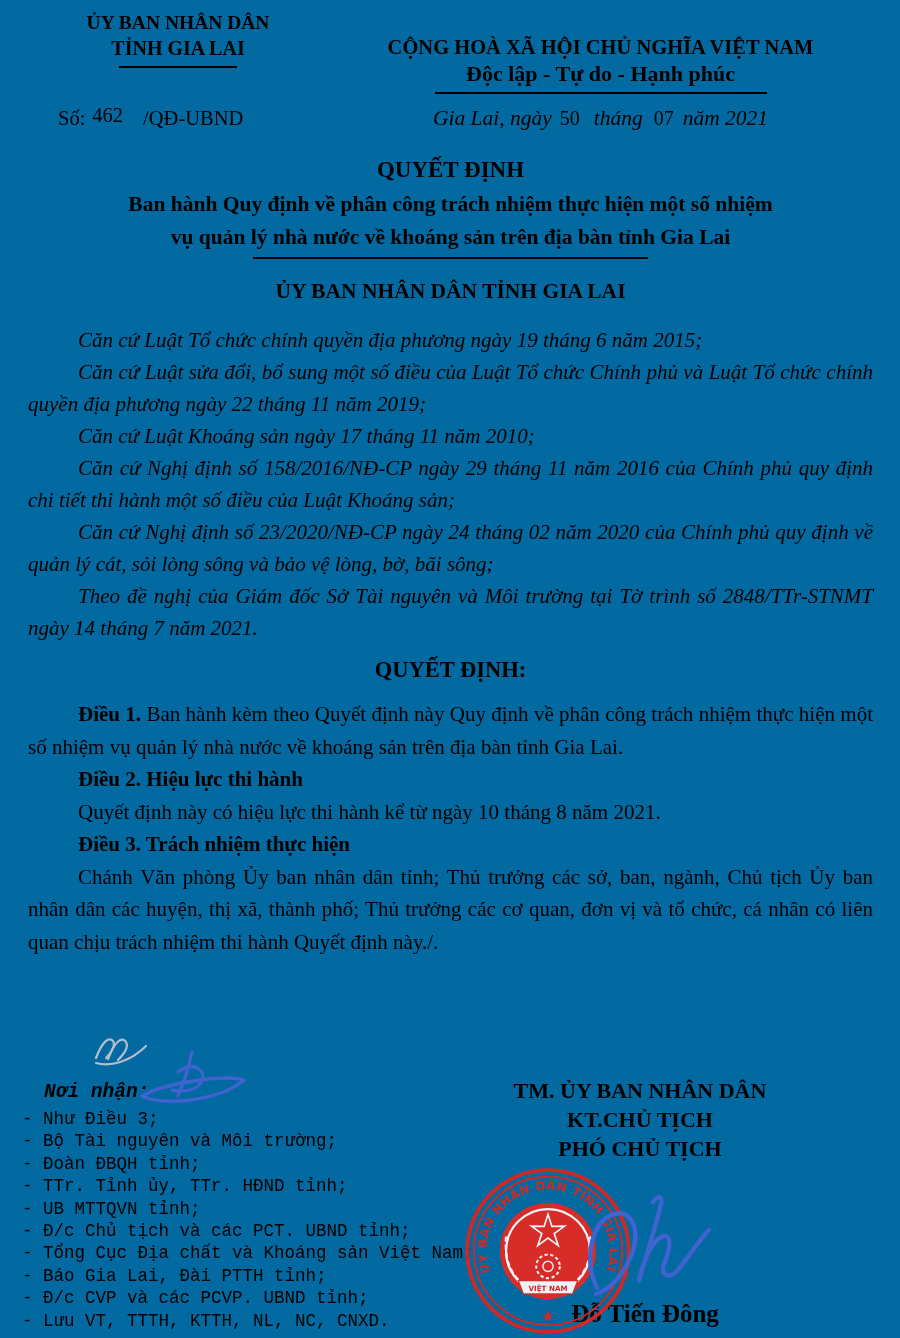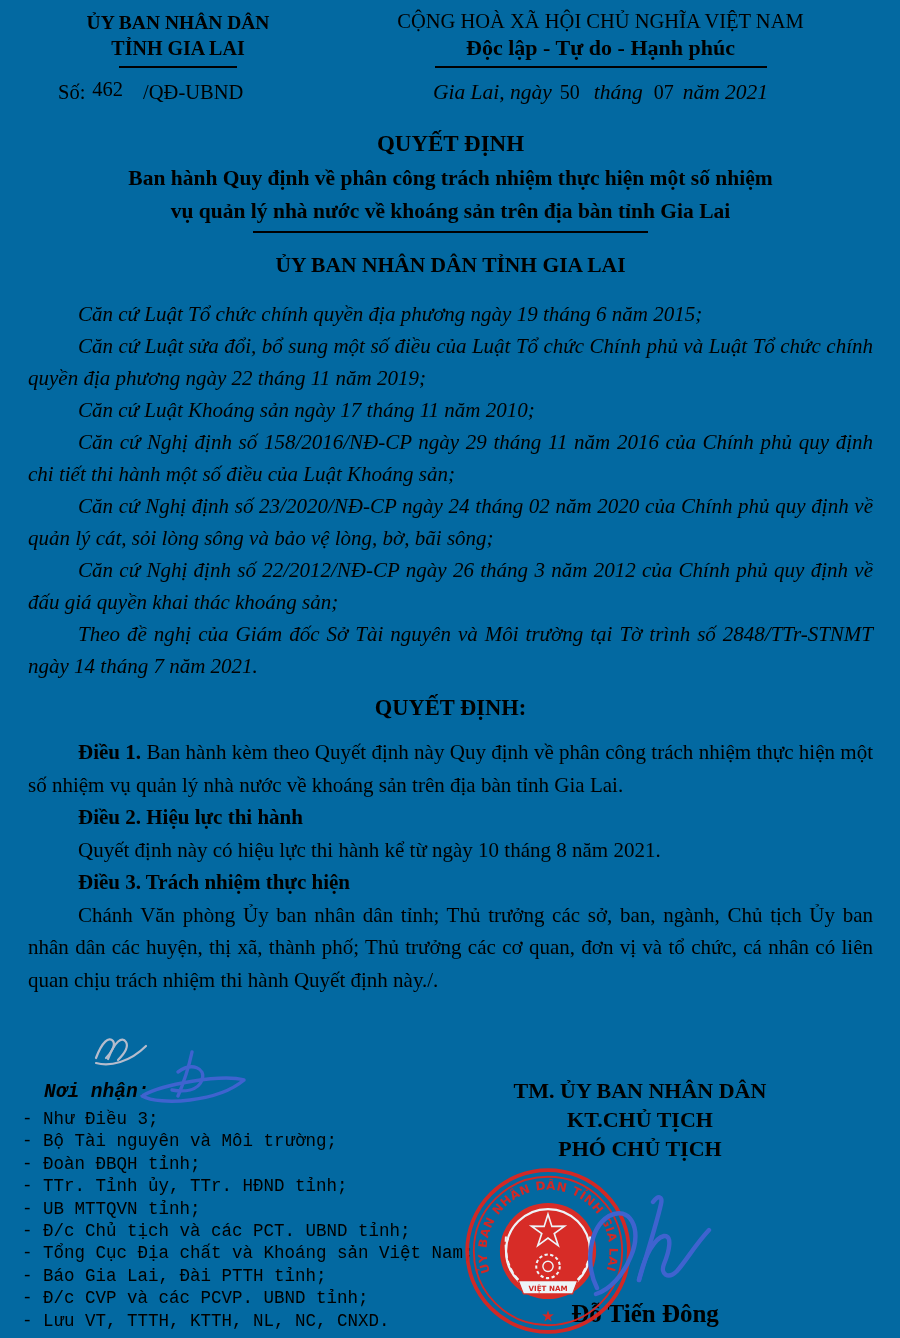--- a/index.html
+++ b/index.html
@@ -15,21 +15,21 @@
   }
   .content { padding:8px 27px 0 28px; }
 
   
   .hdr-row { display:flex; }
   .hdr-left { width:300px; text-align:center; padding-top:2px; }
   .hdr-right { flex:1; text-align:center; }
   .issuer-1 { font-weight:bold; font-size:19.5px; line-height:25px; }
   .issuer-2 { font-weight:bold; font-size:20px; line-height:26px; }
   .rule-left { width:118px; border-top:2px solid #000; margin:5px auto 0; }
-  .motto-1 { font-weight:normal; font-size:20.5px; line-height:26px; }
+  .motto-1 { font-weight:bold; font-size:20.5px; line-height:26px;margin-top:26px; }
   .motto-2 { font-weight:bold; font-size:22px; line-height:28px; }
   .rule-right { width:332px; border-top:2px solid #000; margin:4px auto 0; }
 
   .numdate-row { display:flex; margin-top:12px; align-items:baseline; }
   .num-cell { width:300px; font-size:20.5px; padding-left:30px; }
   .num-val { position:relative; top:-3px; margin:0 20px 0 7px; }
   .date-cell { flex:1; text-align:center; font-style:italic; font-size:21.5px; }
   .upright { font-style:normal; font-size:20px; }
   .date-cell .d-day { margin:0 14px 0 8px; }
   .date-cell .d-month { margin:0 9px 0 11px; }
@@ -112,21 +112,20 @@
     </div>
     <div class="rule-subject"></div>
     <div class="authority">ỦY BAN NHÂN DÂN TỈNH GIA LAI</div>
 
     <div class="recitals">
       <p>Căn cứ Luật Tổ chức chính quyền địa phương ngày 19 tháng 6 năm 2015;</p>
       <p>Căn cứ Luật sửa đổi, bổ sung một số điều của Luật Tổ chức Chính phủ và Luật Tổ chức chính quyền địa phương ngày 22 tháng 11 năm 2019;</p>
       <p>Căn cứ Luật Khoáng sản ngày 17 tháng 11 năm 2010;</p>
       <p>Căn cứ Nghị định số 158/2016/NĐ-CP ngày 29 tháng 11 năm 2016 của Chính phủ quy định chi tiết thi hành một số điều của Luật Khoáng sản;</p>
       <p>Căn cứ Nghị định số 23/2020/NĐ-CP ngày 24 tháng 02 năm 2020 của Chính phủ quy định về quản lý cát, sỏi lòng sông và bảo vệ lòng, bờ, bãi sông;</p>
-      <p>Căn cứ Nghị định số 22/2012/NĐ-CP ngày 26 tháng 3 năm 2012 của Chính phủ quy định về đấu giá quyền khai thác khoáng sản;</p>
       <p>Theo đề nghị của Giám đốc Sở Tài nguyên và Môi trường tại Tờ trình số 2848/TTr-STNMT ngày 14  tháng 7 năm 2021.</p>
     </div>
 
     <div class="decree-heading">QUYẾT ĐỊNH:</div>
 
     <p class="article a-first just"><b>Điều 1.</b> <span>Ban hành kèm theo Quyết định này Quy định về phân công trách nhiệm thực hiện một số nhiệm vụ quản lý nhà nước về khoáng sản trên địa bàn tỉnh Gia Lai.</span></p>
 
     <p class="article"><b>Điều 2. Hiệu lực thi hành</b></p>
     <p class="article">Quyết định này có hiệu lực thi hành kể từ ngày 10 tháng 8 năm 2021.</p>
 

